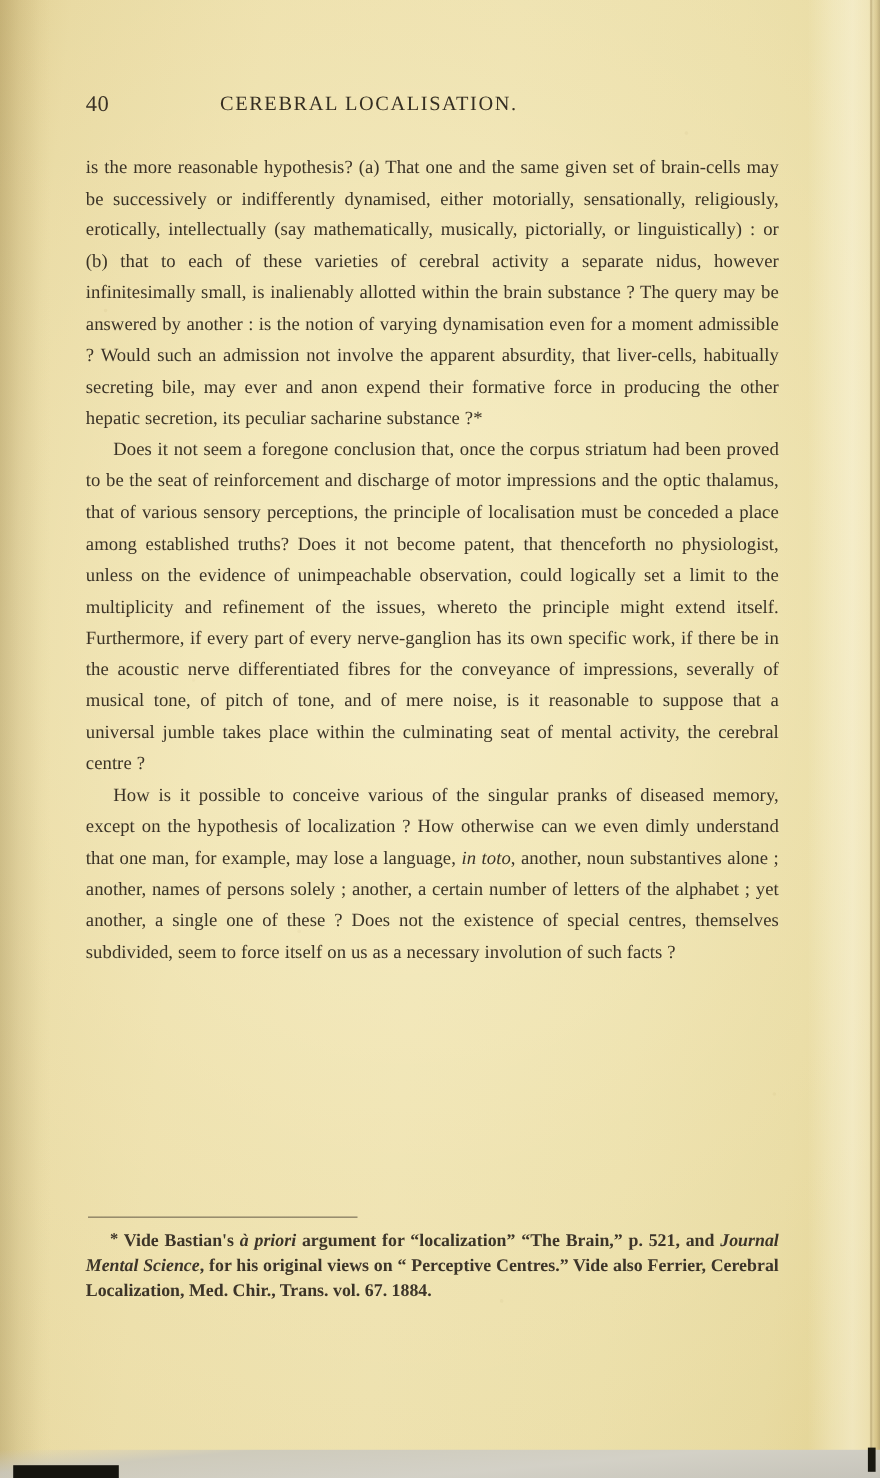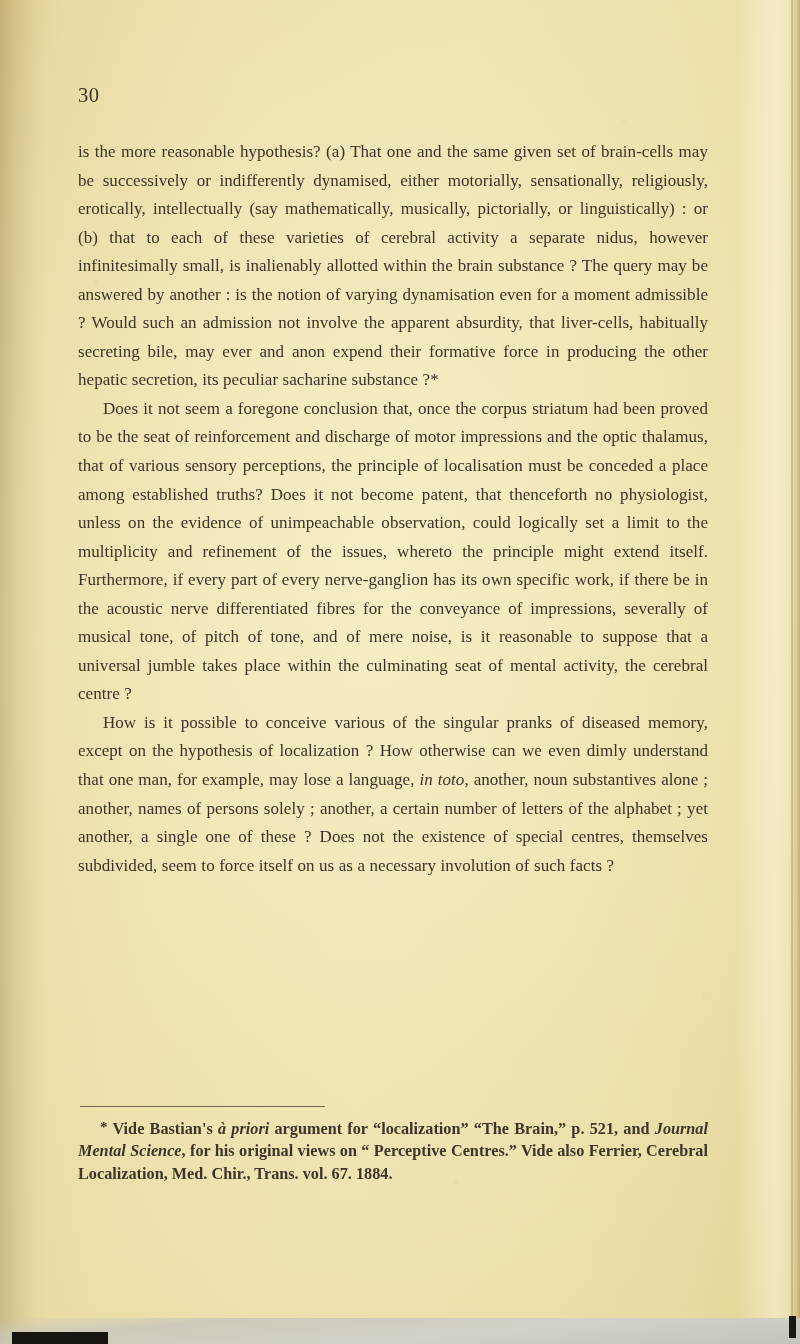--- a/index.html
+++ b/index.html
@@ -200,21 +200,22 @@
 <body>
 
 <div id="scan-page">
 
   <div id="gutter-shadow"></div>
   <div id="speckle"></div>
 
   <div id="text-column">
 
     <div id="running-head">
-      <span id="folio-number">30</span>
+      <span id="folio-number">40</span>
+      <span id="head-title">CEREBRAL LOCALISATION.</span>
     </div>
 
     <p class="para" id="p0">is the more reasonable hypothesis? (a) That one and the same given set of brain-cells may be successively or indifferently dynamised, either motorially, sensationally, religiously, erotically, intellectually (say mathematically, musically, pictorially, or linguistically) : or (b) that to each of these varieties of cerebral activity a separate nidus, however infinitesimally small, is inalienably allotted within the brain substance ? The query may be answered by another : is the notion of varying dynamisation even for a moment admissible ? Would such an admission not involve the apparent absurdity, that liver-cells, habitually secreting bile, may ever and anon expend their formative force in producing the other hepatic secretion, its peculiar sacharine substance ?*</p>
     <p class="para indent" id="p1">Does it not seem a foregone conclusion that, once the corpus striatum had been proved to be the seat of reinforcement and discharge of motor impressions and the optic thalamus, that of various sensory perceptions, the principle of localisation must be conceded a place among established truths? Does it not become patent, that thenceforth no physiologist, unless on the evidence of unimpeachable observation, could logically set a limit to the multiplicity and refinement of the issues, whereto the principle might extend itself. Furthermore, if every part of every nerve-ganglion has its own specific work, if there be in the acoustic nerve differentiated fibres for the conveyance of impressions, severally of musical tone, of pitch of tone, and of mere noise, is it reasonable to suppose that a universal jumble takes place within the culminating seat of mental activity, the cerebral centre ?</p>
     <p class="para indent" id="p2">How is it possible to conceive various of the singular pranks of diseased memory, except on the hypothesis of localization ? How otherwise can we even dimly understand that one man, for example, may lose a language, <span class="it">in toto</span>, another, noun substantives alone ; another, names of persons solely ; another, a certain number of letters of the alphabet ; yet another, a single one of these ? Does not the existence of special centres, themselves subdivided, seem to force itself on us as a necessary involution of such facts ?</p>
 
   </div>
 
   <div id="footnote-block">
     <div id="footnote-rule"></div>

